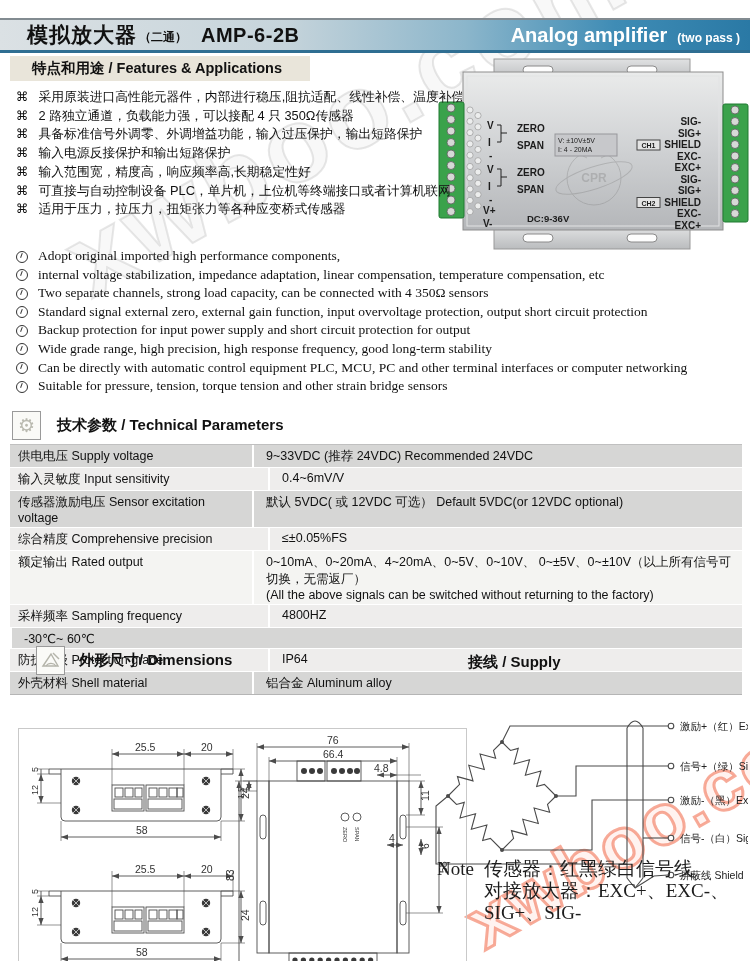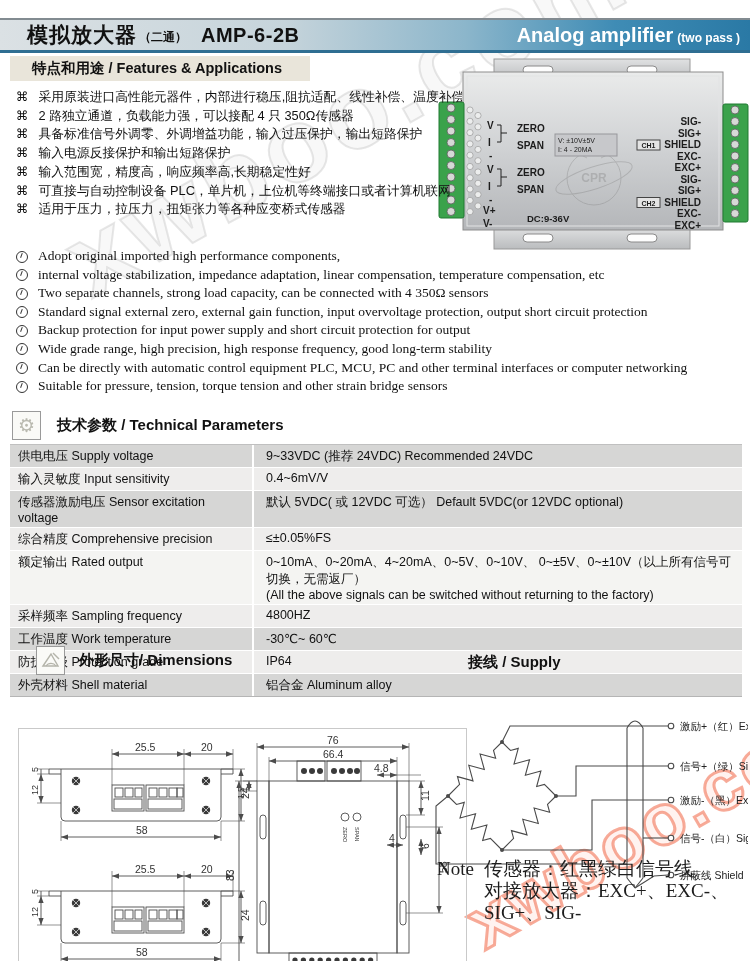--- a/index.html
+++ b/index.html
@@ -16,21 +16,21 @@
   
   .banner{position:absolute;left:0;top:18px;width:750px;height:30px;z-index:10;
           background:linear-gradient(90deg,#dbe1e4 0%,#c6d4db 38%,#8cb6cb 62%,#3f8cb5 82%,#2a79a5 100%);
           border-top:2px solid #828b91;border-bottom:3px solid #2f6e92;}
   .banner-left{position:absolute;left:27px;top:0;height:30px;display:flex;align-items:center;}
   .t-cn{font-size:21px;font-weight:bold;letter-spacing:1px;}
   .t-cn-sub{font-size:12px;font-weight:bold;margin-left:2px;margin-top:4px;}
   .t-model{font-size:20px;font-weight:bold;margin-left:14px;letter-spacing:.5px;}
   .banner-right{position:absolute;right:10px;top:0;height:30px;display:flex;align-items:center;color:#fff;}
   .t-en{font-size:20px;font-weight:bold;}
-  .t-en-sub{font-size:12px;font-weight:bold;margin-left:4px;margin-top:5px;}
+  .t-en-sub{font-size:12px;font-weight:bold;margin-left:10px;margin-top:5px;}
 
   
   .sec-bar{position:absolute;left:10px;top:56px;width:278px;height:25px;background:#e9e5da;z-index:10;
            font-size:14.5px;font-weight:bold;line-height:25px;padding-left:22px;}
   .cn-list{position:absolute;left:16px;top:88px;margin:0;padding:0;list-style:none;width:446px;z-index:10;}
   .cn-list li{display:flex;line-height:18.7px;font-size:12.8px;white-space:nowrap;overflow:hidden;}
   .cmd{font-size:12.5px;margin-right:10px;flex:none;}
   .en-list{position:absolute;left:14px;top:247px;margin:0;padding:0;list-style:none;width:736px;z-index:10;
            font-family:"Liberation Serif","DejaVu Serif",serif;}
   .en-list li{display:flex;align-items:flex-start;line-height:18.6px;font-size:13.5px;white-space:nowrap;overflow:hidden;}
@@ -47,21 +47,21 @@
             align-items:center;justify-content:center;flex:none;}
   .gear{font-size:19px;color:#b9b9af;line-height:1;}
   .params-head .h{margin-left:16px;font-size:15px;font-weight:bold;}
   .ptable{position:absolute;left:10px;top:444px;width:732px;font-size:12.5px;z-index:10;
           border-top:1px solid #c0c0c0;border-bottom:1px solid #b5b5b5;}
   .trow{display:flex;border-bottom:1.5px solid #fff;}
   .trow:last-child{border-bottom:none;}
   .trow .lc{width:230px;padding:2.5px 4px 2.5px 8px;flex:none;}
   .trow .vc{flex:1;padding:2.5px 4px 2.5px 12px;border-left:2px solid #fff;}
   .bg-g{background:#d6d6d5;}
-  .bg-w{background:#eeedec;}
+  .bg-w{background:#eeedec;gap:16px;}
   .bg-x{background:#f4f4f2;}
 
   
   .dims-head{position:absolute;left:24px;top:646px;display:flex;align-items:center;z-index:10;padding-left:12px;}
   .dims-head .h{margin-left:14px;font-size:15px;font-weight:bold;}
   .wiring-head{position:absolute;left:468px;top:653px;font-size:15px;font-weight:bold;z-index:10;}
   .dims-box{position:absolute;left:18px;top:728px;width:447px;height:259px;border:1px solid #c9c9c9;z-index:8;}
   .wiring-svg{position:absolute;left:430px;top:690px;z-index:8;}
   .note{position:absolute;left:437px;top:858px;font-family:"Liberation Serif","DejaVu Serif",serif;
         font-size:19px;line-height:22px;z-index:10;color:#1d1d1d;}
@@ -307,21 +307,20 @@
       <div class="vc">
         <div>0~10mA、0~20mA、4~20mA、0~5V、0~10V、 0~±5V、0~±10V（以上所有信号可切换，无需返厂）</div>
         <div>(All the above signals can be switched without returning to the factory)</div>
       </div>
     </div>
     <div class="trow bg-w">
         <div class="lc">采样频率 Sampling frequency</div>
         <div class="vc">4800HZ</div>
       </div>
     <div class="trow bg-g">
-        <div class="lc">工作温度 Work temperature</div>
         <div class="vc">-30℃~ 60℃</div>
       </div>
     <div class="trow bg-w">
         <div class="lc">防护等级 Protection grade</div>
         <div class="vc">IP64</div>
       </div>
     <div class="trow bg-g">
         <div class="lc">外壳材料 Shell material</div>
         <div class="vc">铝合金  Aluminum alloy</div>
       </div>

